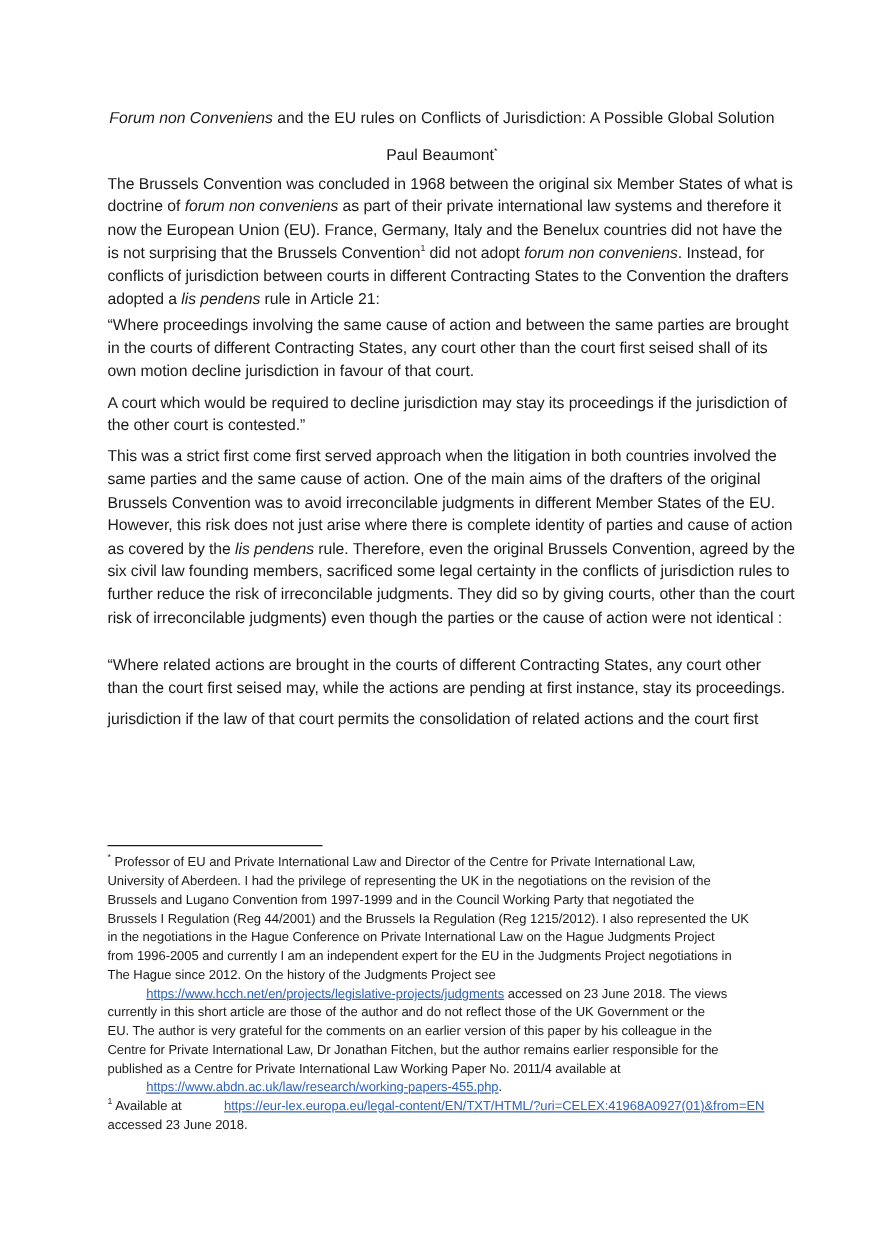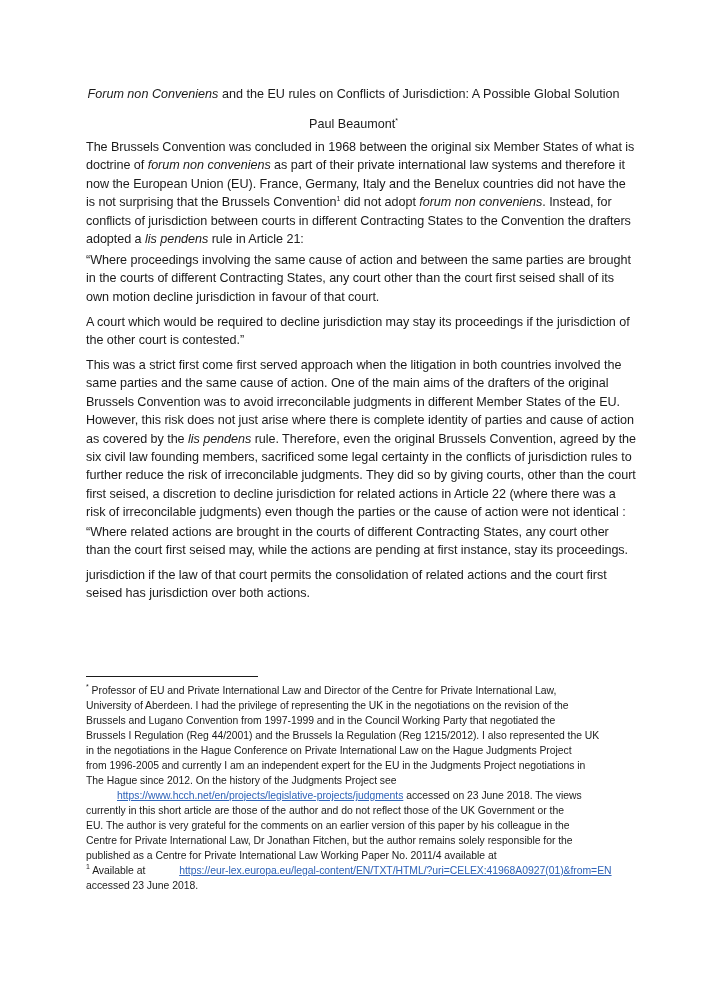--- a/index.html
+++ b/index.html
@@ -67,49 +67,48 @@
         <span class="line">the other court is contested.”</span>
       </div>
     <div class="para" style="top:356px">
         <span class="line">This was a strict first come first served approach when the litigation in both countries involved the</span>
         <span class="line">same parties and the same cause of action.  One of the main aims of the drafters of the original</span>
         <span class="line">Brussels Convention was to avoid irreconcilable judgments in different Member States of the EU.</span>
         <span class="line">However, this risk does not just arise where there is complete identity of parties and cause of action</span>
         <span class="line">as covered by the <i>lis pendens</i> rule.  Therefore, even the original Brussels Convention, agreed by the</span>
         <span class="line">six civil law founding members, sacrificed some legal certainty in the conflicts of jurisdiction rules to</span>
         <span class="line">further reduce the risk of irreconcilable judgments. They did so by giving courts, other than the court</span>
-        <span class="line">first seised,  a discretion to decline jurisdiction for related actions in Article 22 (where there was a</span>
         <span class="line">risk of irreconcilable judgments) even though the parties or the cause of action were not identical :</span>
       </div>
     <div class="para" style="top:523px">
         <span class="line">“Where related actions are brought in the courts of different Contracting States, any court other</span>
         <span class="line">than the court first seised may, while the actions are pending at first instance, stay its proceedings.</span>
       </div>
     <div class="para" style="top:566px">
         <span class="line">jurisdiction if the law of that court permits the consolidation of related actions and the court first</span>
-        <span class="line">seised has jurisdiction over both actions.</span>
       </div>
   </div>
 
   <div class="fn-rule"></div>
 
   <div class="footnotes">
     <div class="fn">
         <span class="line"><sup>*</sup> Professor of EU and Private International Law and Director of the Centre for Private International Law,</span>
         <span class="line">University of Aberdeen. I had the privilege of representing the UK in the negotiations on the revision of the</span>
         <span class="line">Brussels and Lugano Convention from 1997-1999 and in the Council Working Party that negotiated the</span>
         <span class="line">Brussels I Regulation (Reg 44/2001) and the Brussels Ia Regulation (Reg 1215/2012).  I also represented the UK</span>
         <span class="line">in the negotiations in the Hague Conference on Private International Law on the Hague Judgments Project</span>
         <span class="line">from 1996-2005 and currently I am an independent expert for the EU in the Judgments Project negotiations in</span>
         <span class="line">The Hague since 2012.  On the history of the Judgments Project see</span>
         <span class="line"><a class="link">https://www.hcch.net/en/projects/legislative-projects/judgments</a> accessed on 23 June 2018.  The views</span>
         <span class="line">currently in this short article are those of the author and do not reflect those of the UK Government or the</span>
         <span class="line">EU.  The author is very grateful for the comments on an earlier version of this paper by his colleague in the</span>
-        <span class="line">Centre for Private International Law, Dr Jonathan Fitchen, but the author remains solely responsible for the</span>
+        <span class="line">Centre for Private International Law, Dr Jonathan Fitchen, but the author remains earlier responsible for the</span>
         <span class="line">published as a Centre for Private International Law Working Paper No. 2011/4 available at</span>
+        <span class="line"><a class="link">https://www.abdn.ac.uk/law/research/working-papers-455.php</a>.</span>
       </div>
     <div class="fn">
         <span class="line"><sup>1</sup> Available at <a class="link">https://eur-lex.europa.eu/legal-content/EN/TXT/HTML/?uri=CELEX:41968A0927(01)&amp;from=EN</a></span>
         <span class="line">accessed 23 June 2018.</span>
       </div>
   </div>
 
 </div>
 
 </body></html>

